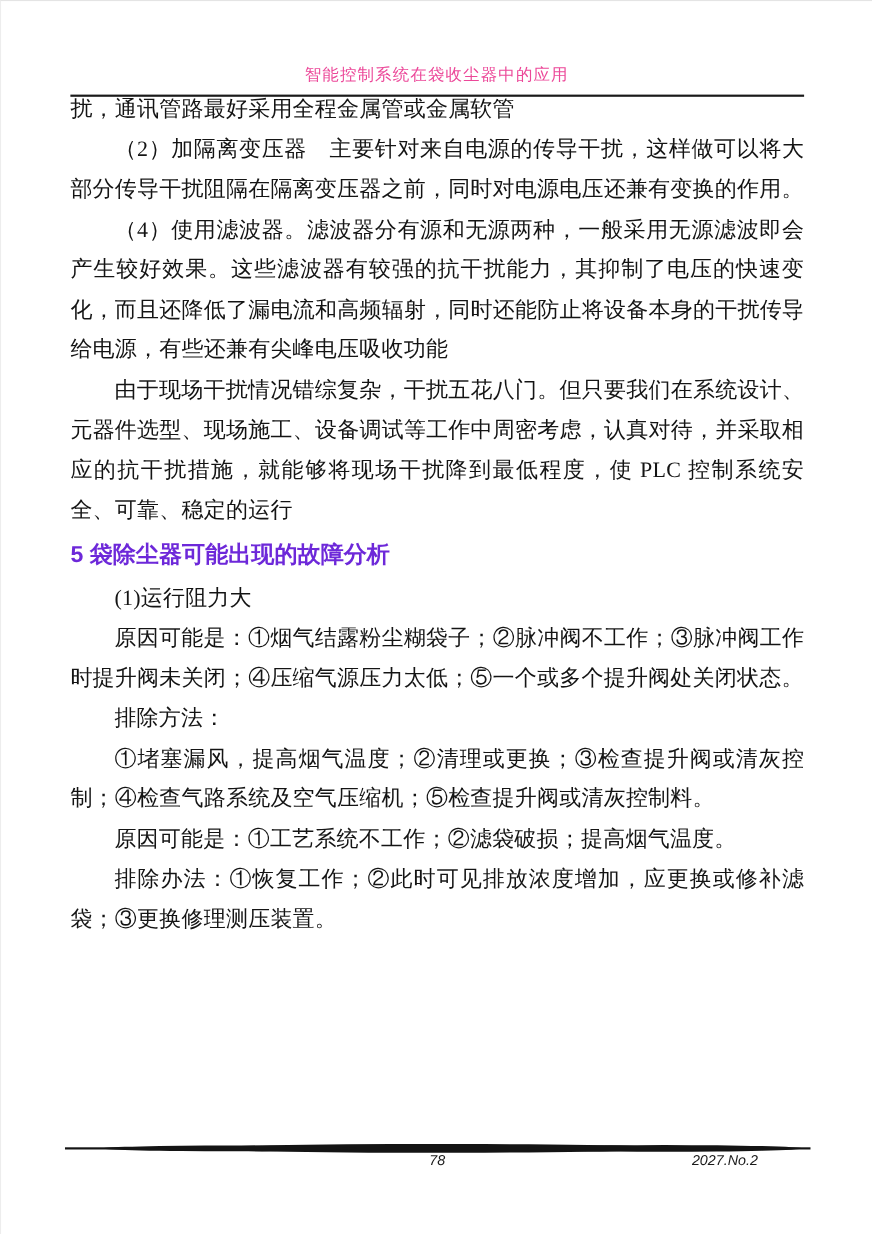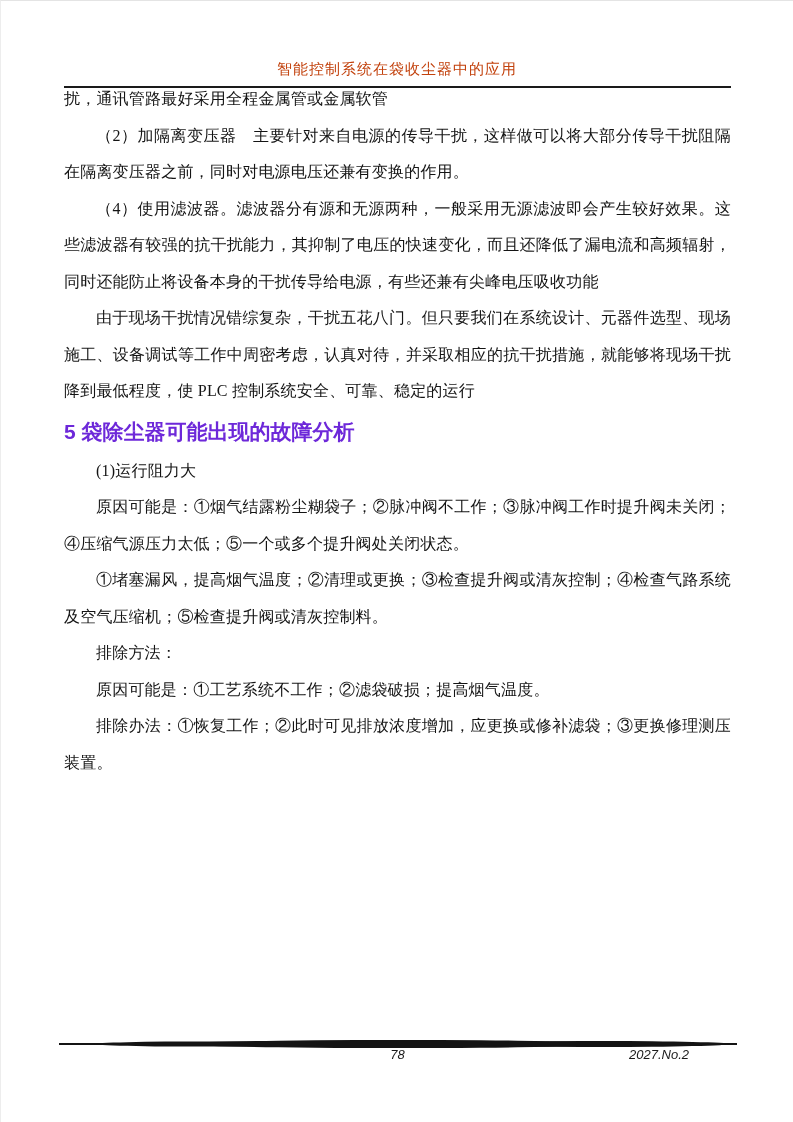--- a/index.html
+++ b/index.html
@@ -16,37 +16,37 @@
     background: #ffffff;
     border-top: 1px solid #e4e4e4;
     border-left: 1px solid #ededed;
   }
   .running-head {
     position: absolute;
     top: 58px; left: 0; right: 0;
     text-align: center;
     font-size: 15px;
     line-height: 20px;
-    color: #c2410c;
+    color: #ec4899;
     letter-spacing: 1px;
   }
   .head-rule {
     position: absolute;
     top: 85px; left: 63px;
     width: 667px; height: 2px;
     background: #1a1a1a;
   }
   .content {
     position: absolute;
     top: 80px; left: 63px;
     width: 667px;
   }
   .content p.para {
     margin: 0;
-    font-size: 16px;
+    font-size: 20px;
     line-height: 36.5px;
     text-align: justify;
     text-indent: 2em;
     letter-spacing: 0.2px;
   }
   .content p.para.no-indent { text-indent: 0; }
   .section-heading {
     margin: 0;
     font-size: 21px;
     font-weight: bold;
@@ -93,22 +93,22 @@
   <div class="content">
     <p class="para no-indent">扰，通讯管路最好采用全程金属管或金属软管</p>
     <p class="para">（2）加隔离变压器　主要针对来自电源的传导干扰，这样做可以将大部分传导干扰阻隔在隔离变压器之前，同时对电源电压还兼有变换的作用。</p>
     <p class="para">（4）使用滤波器。滤波器分有源和无源两种，一般采用无源滤波即会产生较好效果。这些滤波器有较强的抗干扰能力，其抑制了电压的快速变化，而且还降低了漏电流和高频辐射，同时还能防止将设备本身的干扰传导给电源，有些还兼有尖峰电压吸收功能</p>
     <p class="para">由于现场干扰情况错综复杂，干扰五花八门。但只要我们在系统设计、元器件选型、现场施工、设备调试等工作中周密考虑，认真对待，并采取相应的抗干扰措施，就能够将现场干扰降到最低程度，使 PLC 控制系统安全、可靠、稳定的运行</p>
 
     <h2 class="section-heading">5 袋除尘器可能出现的故障分析</h2>
 
     <p class="para">(1)运行阻力大</p>
     <p class="para">原因可能是：①烟气结露粉尘糊袋子；②脉冲阀不工作；③脉冲阀工作时提升阀未关闭；④压缩气源压力太低；⑤一个或多个提升阀处关闭状态。</p>
+    <p class="para">排除方法：</p>
     <p class="para">①堵塞漏风，提高烟气温度；②清理或更换；③检查提升阀或清灰控制；④检查气路系统及空气压缩机；⑤检查提升阀或清灰控制料。</p>
-    <p class="para">排除方法：</p>
     <p class="para">原因可能是：①工艺系统不工作；②滤袋破损；提高烟气温度。</p>
     <p class="para">排除办法：①恢复工作；②此时可见排放浓度增加，应更换或修补滤袋；③更换修理测压装置。</p>
   </div>
 
   <svg class="footer-rule" viewBox="0 0 678 12" preserveAspectRatio="none" aria-hidden="true">
     <rect x="0" y="5" width="678" height="2" fill="#141414"></rect>
     <ellipse cx="339" cy="6" rx="215" ry="4" fill="#141414"></ellipse>
     <ellipse cx="150" cy="6" rx="115" ry="2.6" fill="#141414"></ellipse>
     <ellipse cx="545" cy="6" rx="125" ry="3" fill="#141414"></ellipse>
   </svg>

